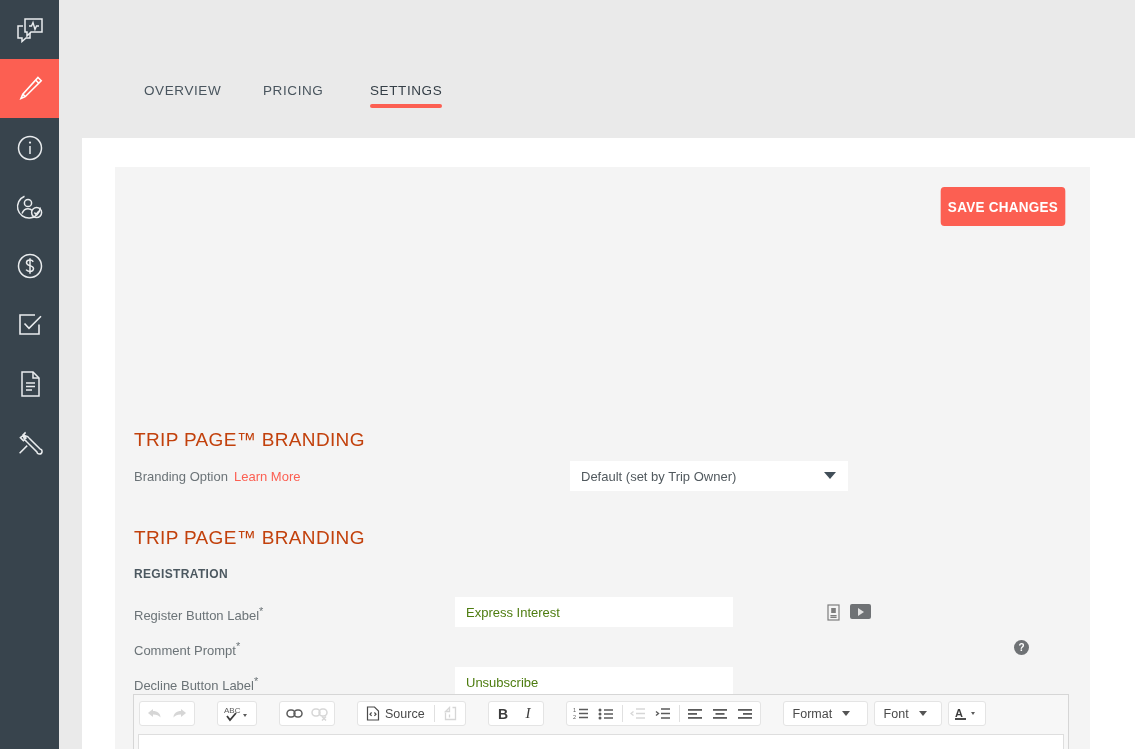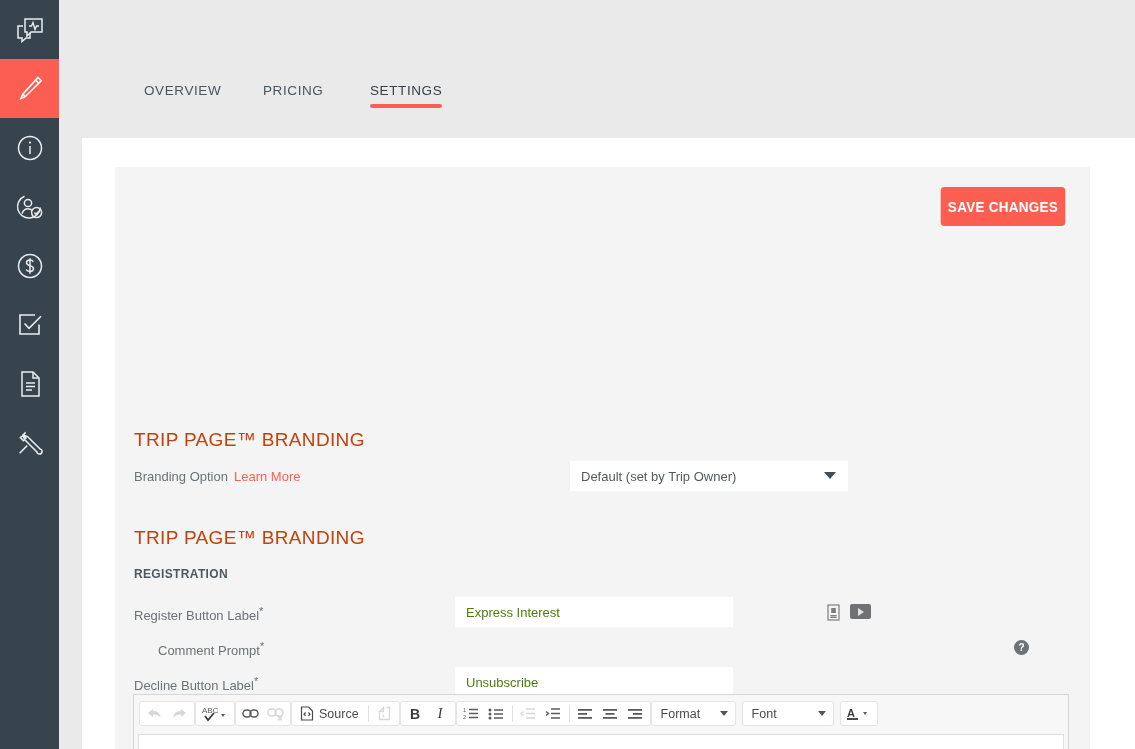--- a/index.html
+++ b/index.html
@@ -178,37 +178,37 @@
     background: #f7f7f7;
     display: flex; align-items: center;
     padding-left: 5px;
   }
   .tgroup {
     display: flex; align-items: center;
     background: #fff;
     border: 1px solid #e4e4e4;
     border-radius: 3px;
     height: 25px;
-    margin-right: 0;
+    margin-right: 22px;
     padding: 0 2px;
   }
   .tbtn {
     width: 25px; height: 23px;
     display: flex; align-items: center; justify-content: center;
     cursor: pointer;
     font-size: 13px; color: #5b5b5b;
   }
   .tbtn.dim { opacity: .35; }
   .tsep { width: 1px; height: 17px; background: #e0e0e0; margin: 0 3px; }
   .tbtn.wide {
     width: auto; padding: 0 6px; gap: 5px;
     font-size: 12.5px; color: #4a4a4a;
   }
   .combo {
-    display: flex; align-items: center; justify-content: space-between;
+    display: flex; align-items: center; 
     background: #fff; border: 1px solid #e4e4e4; border-radius: 3px;
     height: 25px; margin-right: 6px;
     padding: 0 7px 0 9px;
     font-size: 12.5px; color: #4a4a4a;
     cursor: pointer;
   }
   .combo .cc {
     width: 0; height: 0; margin-left: 10px;
     border-left: 4px solid transparent;
     border-right: 4px solid transparent;
@@ -349,21 +349,21 @@
         <svg width="13" height="17" viewBox="0 0 13 17" fill="none" stroke="#7d7d7d" stroke-width="1.2">
           <rect x="1" y="1" width="11" height="15"></rect>
           <rect x="4.2" y="4" width="4.6" height="5" fill="#7d7d7d" stroke="none"></rect>
           <path d="M3.4 11.6h6.2M3.4 13.4h6.2"></path>
         </svg>
       </span>
       <span class="mini-btn" id="video-btn">
         <span class="tri"></span>
       </span>
 
-      <div class="f-label" style="left:19px; top:473px;margin-left:24px;">
+      <div class="f-label" style="left:19px; top:473px;">
         <span>Comment Prompt</span><span class="req">*</span>
       </div>
       <span class="help" style="left:899px; top:473px;">?</span>
 
       <div class="f-label" style="left:19px; top:508px;">
         <span>Decline Button Label</span><span class="req">*</span>
       </div>
       <input class="txtin" style="left: 340px; top: 500px; width: 278px; height: 30px;" value="Unsubscribe">
 
       <div class="f-label" style="left:19px; top:544px;">Consent to Privacy and Terms</div>
@@ -494,21 +494,21 @@
               <rect x="1" y="9" width="14" height="1.8"></rect>
           </svg>
         </div>
       </div>
 
       <div class="combo" style="width:85px;">
         <span>Format</span>
         <span class="cc"></span>
       </div>
 
-      <div class="combo" style="width:92px;">
+      <div class="combo" style="width:68px;">
         <span>Font</span>
         <span class="cc"></span>
       </div>
 
       <div class="tgroup">
         <div class="tbtn" style="width:32px;">
           <svg width="24" height="16" viewBox="0 0 24 16" fill="none">
             <text x="0" y="11" font-size="11" font-weight="bold" font-family="Liberation Sans, sans-serif" fill="#3c3c3c">A</text>
             <rect x="0" y="12" width="11" height="2" fill="#4a4a4a"></rect>
             <path x="15" d="M16 6l4 0-2 3z" fill="#5b5b5b"></path>

